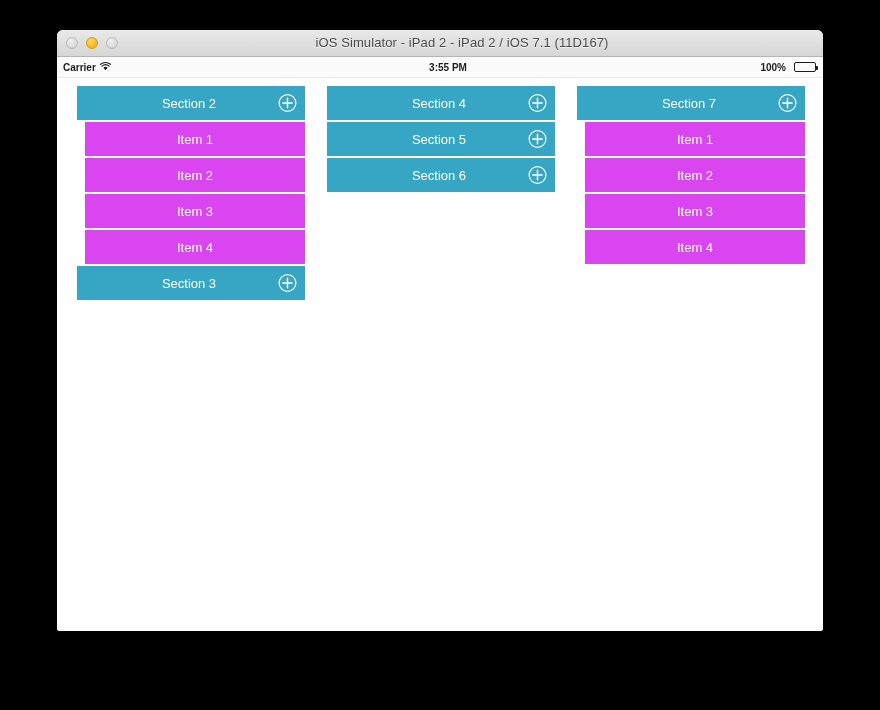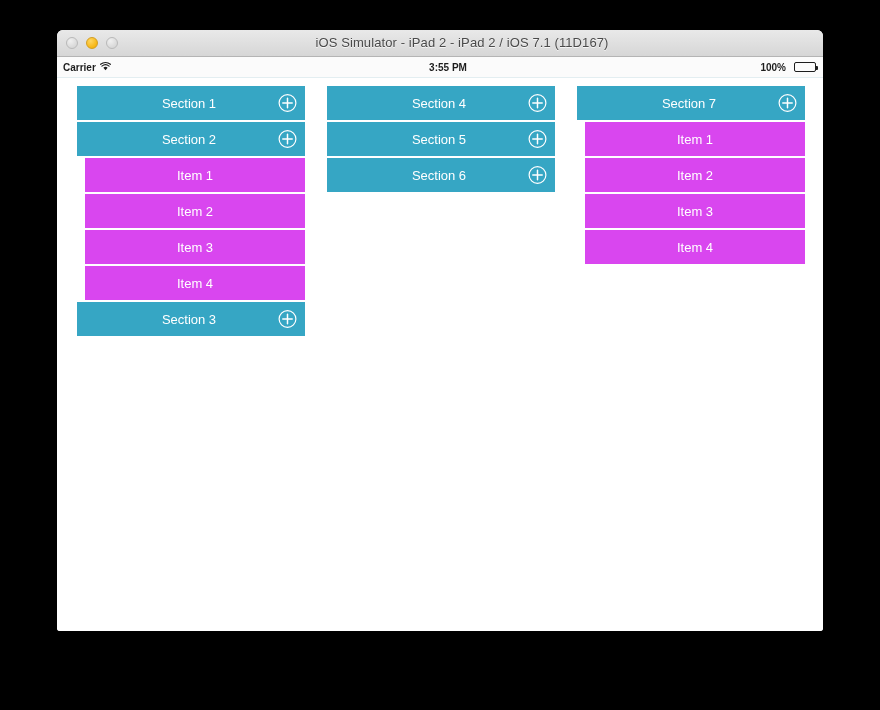--- a/index.html
+++ b/index.html
@@ -237,27 +237,20 @@
         <span class="battery">
           <span class="battery-fill"></span>
         </span>
       </div>
     </div>
 
     <div class="app-body">
       <div class="columns" id="columns">
           <div class="column">
             <div class="row section">
-              <span class="row-label">Section 1</span>
-              <span class="plus-btn"><svg width="19" height="19" viewBox="0 0 19 19" aria-hidden="true">
-                  <circle cx="9.5" cy="9.5" r="8.4" fill="none" stroke="#ffffff" stroke-width="1.2"></circle>
-                  <path d="M9.5 4.8 V14.2 M4.8 9.5 H14.2" stroke="#ffffff" stroke-width="1.5" stroke-linecap="round"></path>
-                </svg></span>
-            </div>
-            <div class="row section">
               <span class="row-label">Section 2</span>
               <span class="plus-btn"><svg width="19" height="19" viewBox="0 0 19 19" aria-hidden="true">
                   <circle cx="9.5" cy="9.5" r="8.4" fill="none" stroke="#ffffff" stroke-width="1.2"></circle>
                   <path d="M9.5 4.8 V14.2 M4.8 9.5 H14.2" stroke="#ffffff" stroke-width="1.5" stroke-linecap="round"></path>
                 </svg></span>
             </div>
             <div class="row item">
               <span class="row-label">Item 1</span>
             </div>
             <div class="row item">

